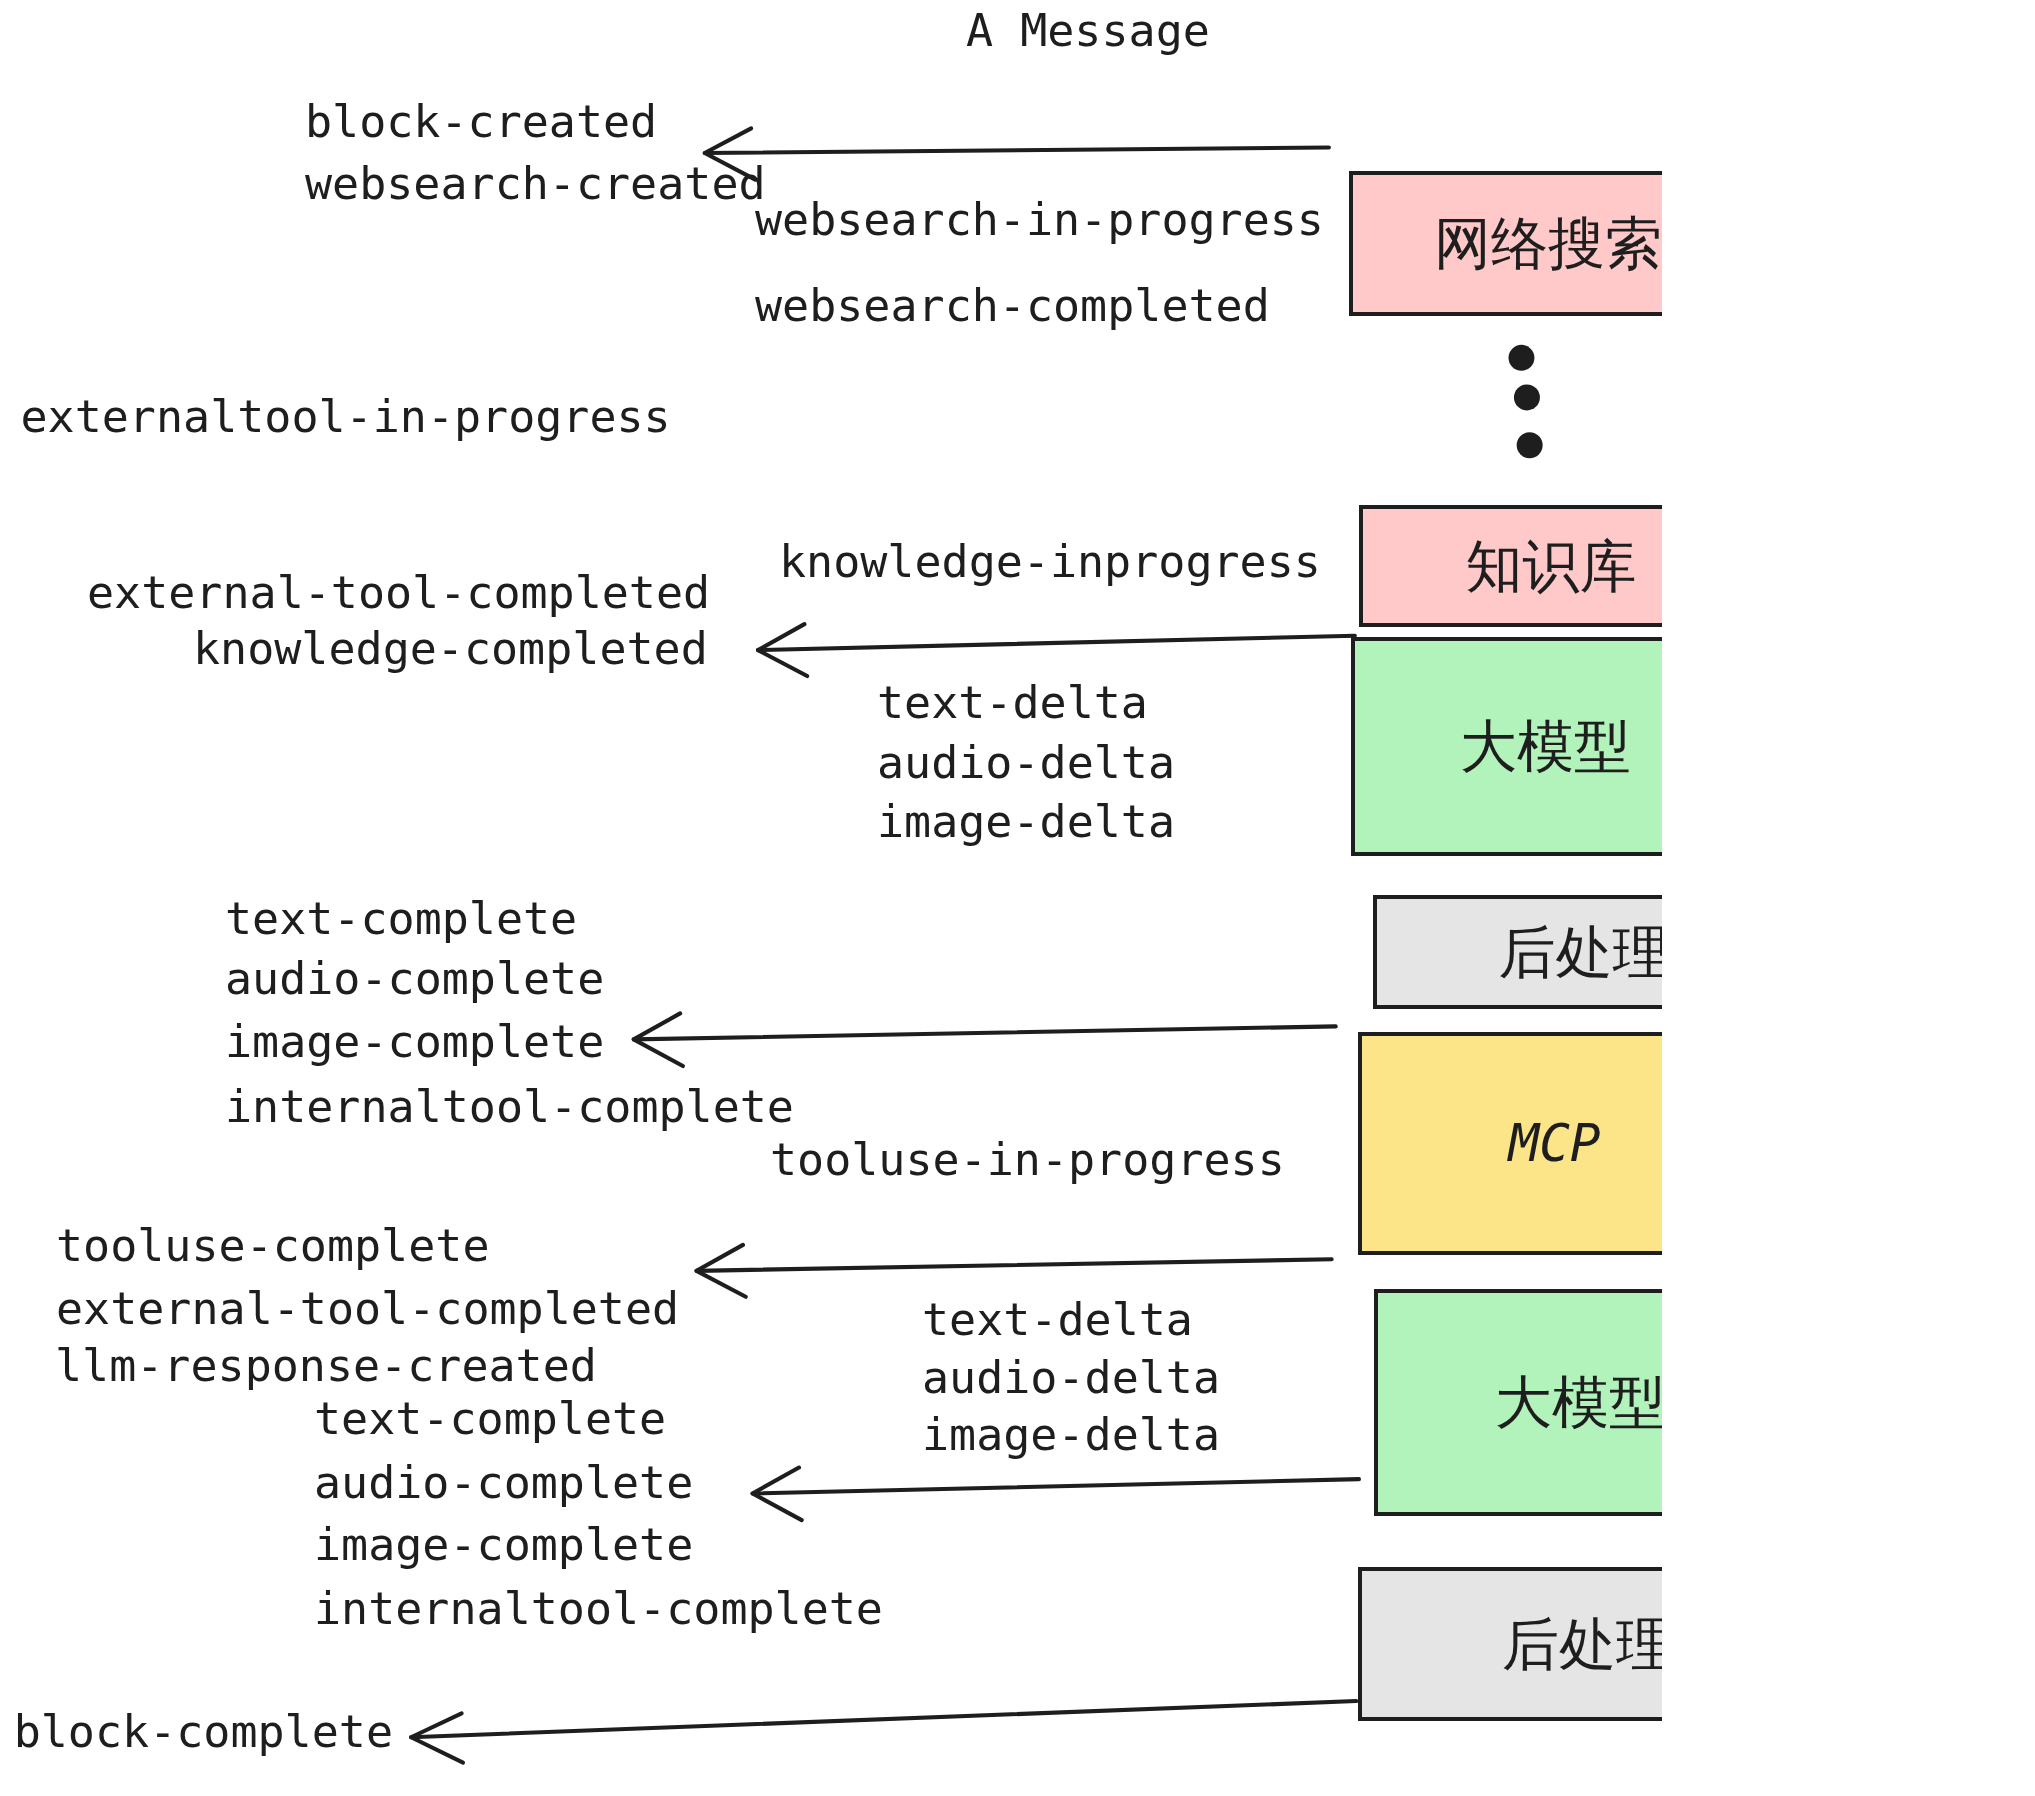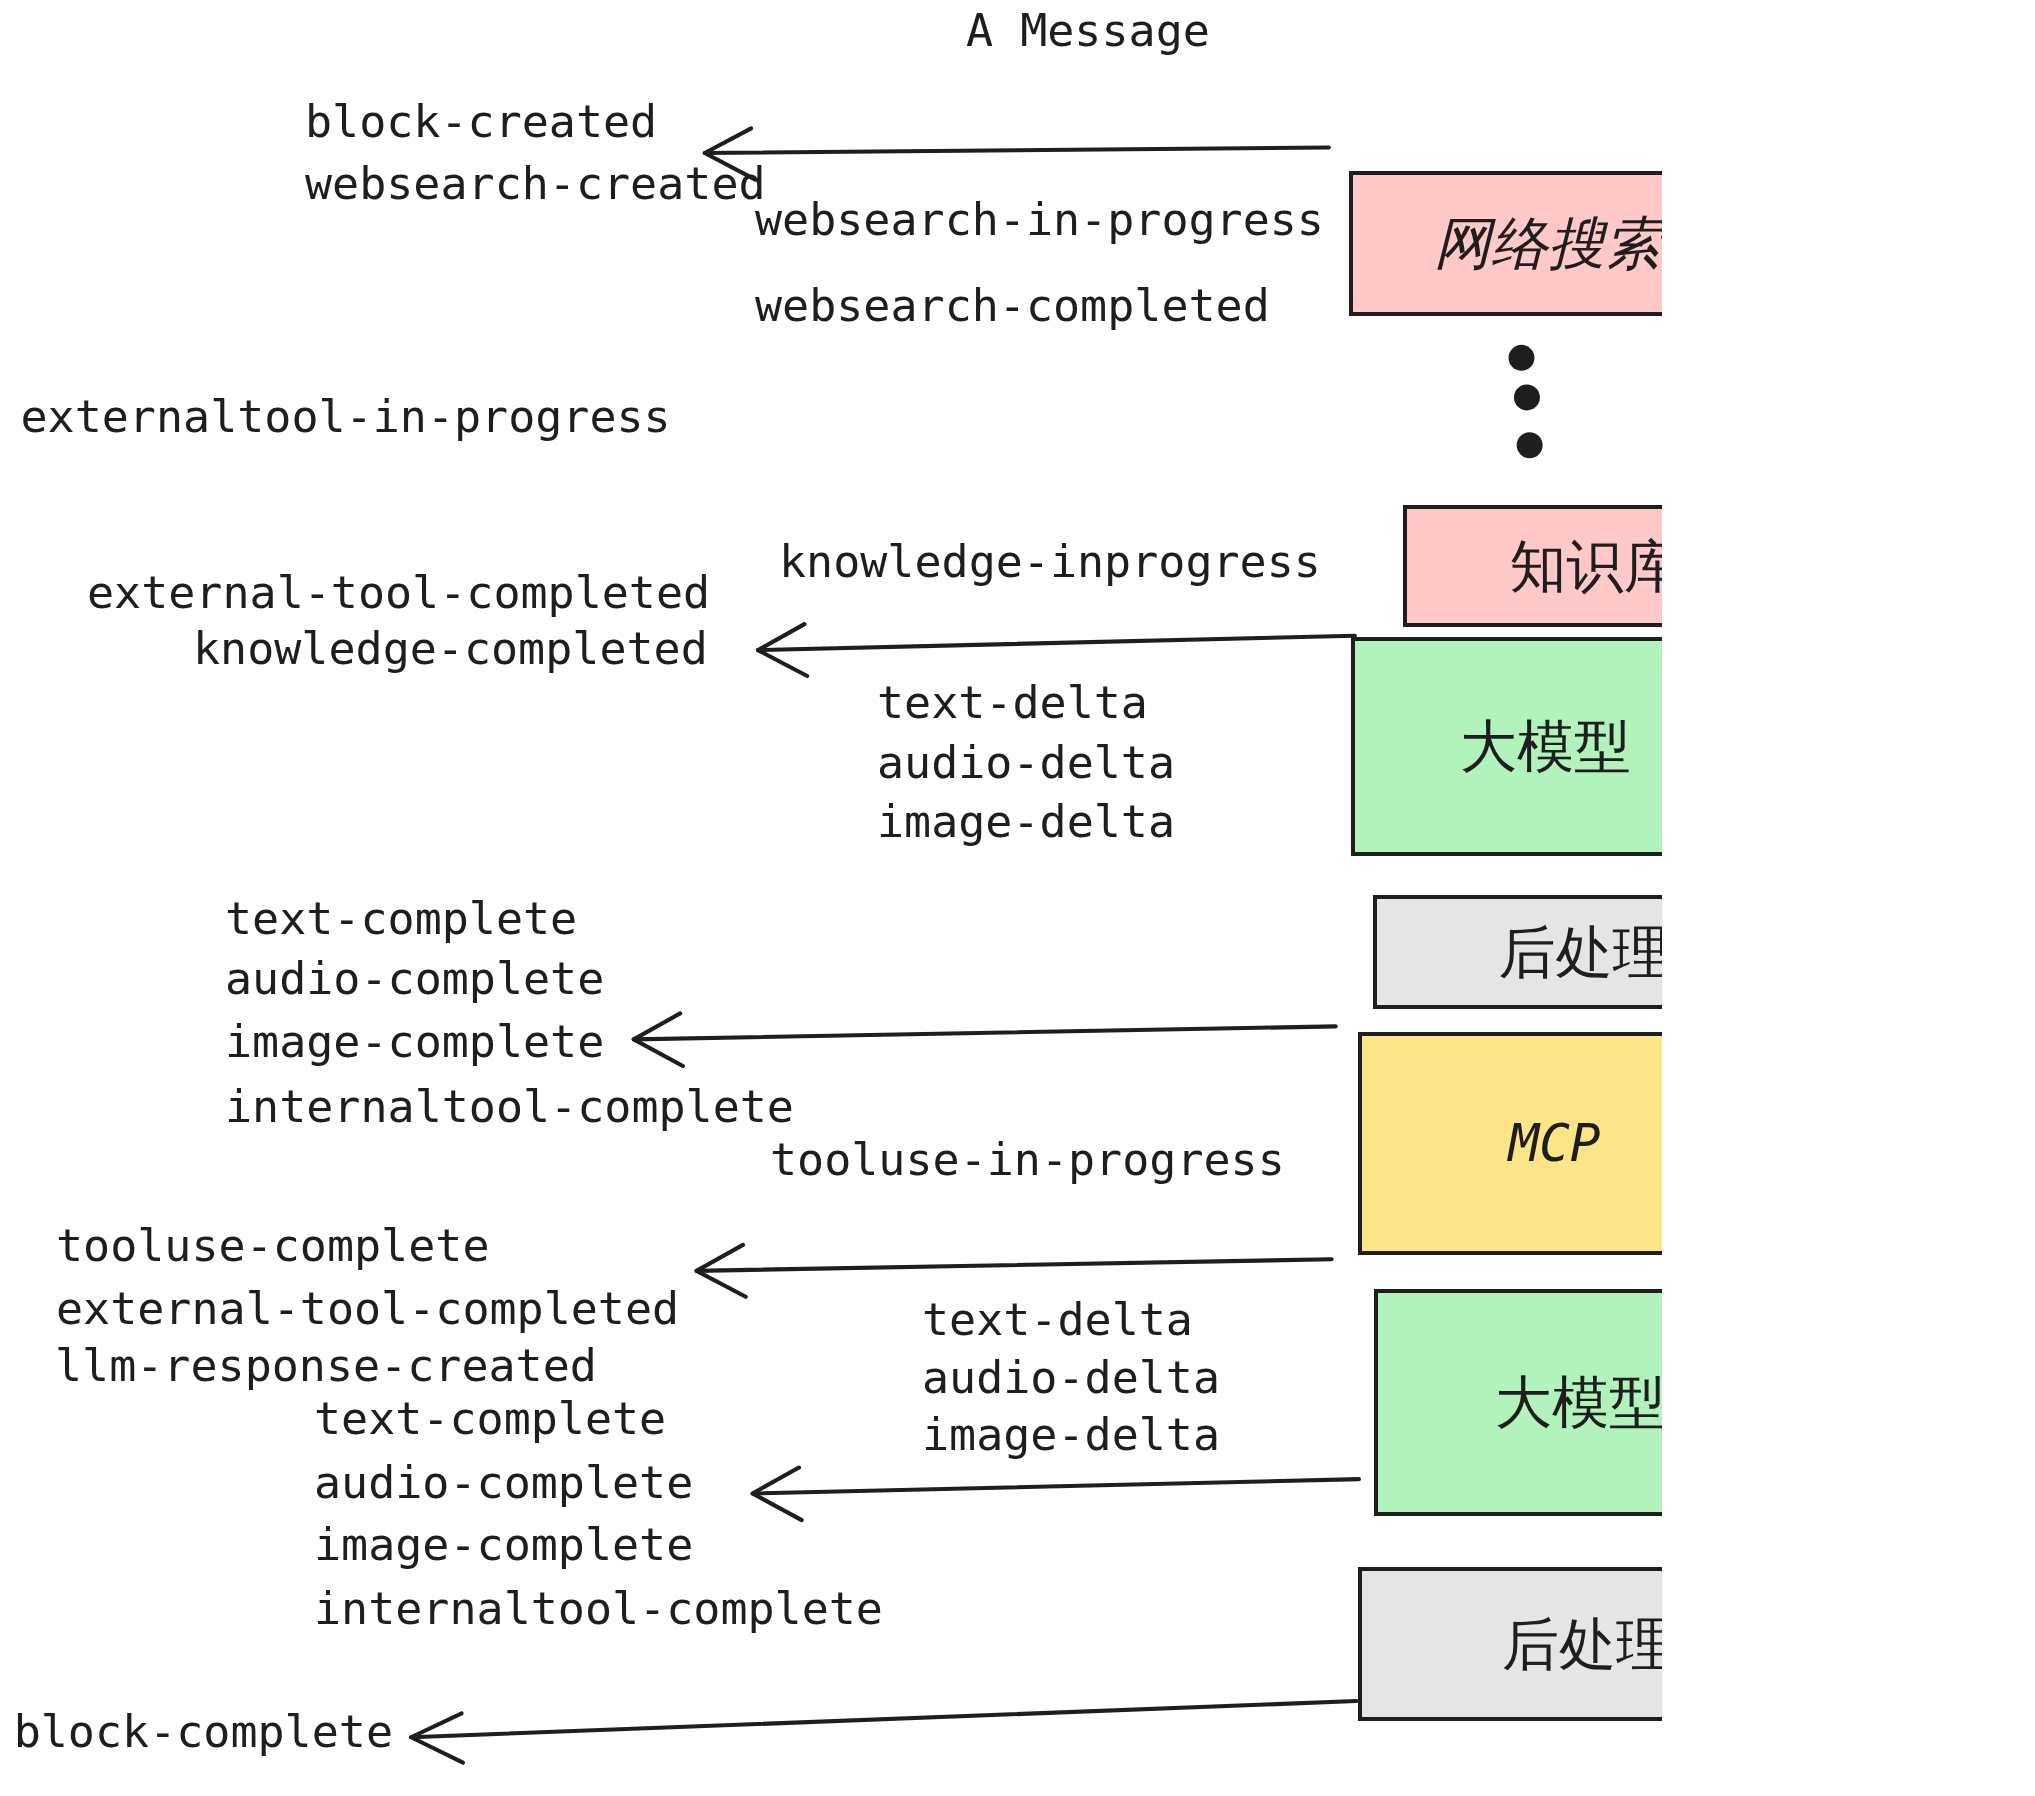--- a/index.html
+++ b/index.html
@@ -102,24 +102,24 @@
   <div class="ev" style="left:922px;top:1297px;">text-delta</div>
   <div class="ev" style="left:922px;top:1355px;">audio-delta</div>
   <div class="ev" style="left:922px;top:1412px;">image-delta</div>
 
   <div class="ev" style="left:314px;top:1396px;">text-complete</div>
   <div class="ev" style="left:314px;top:1460px;">audio-complete</div>
   <div class="ev" style="left:314px;top:1522px;">image-complete</div>
   <div class="ev" style="left:314px;top:1586px;">internaltool-complete</div>
   <div class="ev" style="left:13.7px;top:1709px;">block-complete</div>
 
-  <div class="box fill-pink" style="left:1349px;top:171px;width:398px;height:145px;font-style:italic;">
+  <div class="box fill-pink" style="left:1349px;top:171px;width:398px;height:145px;">
     <span class="lbl">网络搜索</span>
   </div>
-  <div class="box fill-pink" style="left:1359px;top:505px;width:384px;height:122px;margin-left:44px;">
+  <div class="box fill-pink" style="left:1359px;top:505px;width:384px;height:122px;">
     <span class="lbl">知识库</span>
   </div>
   <div class="box fill-green" style="left:1351px;top:637px;width:389px;height:219px;">
     <span class="lbl">大模型</span>
   </div>
   <div class="box fill-white" style="left:1373px;top:895px;width:422px;height:114px;">
     <span class="lbl">后处理</span>
   </div>
   <div class="box fill-yellow" style="left:1358px;top:1032px;width:393px;height:223px;">
     <span class="lbl-mono">MCP</span>

